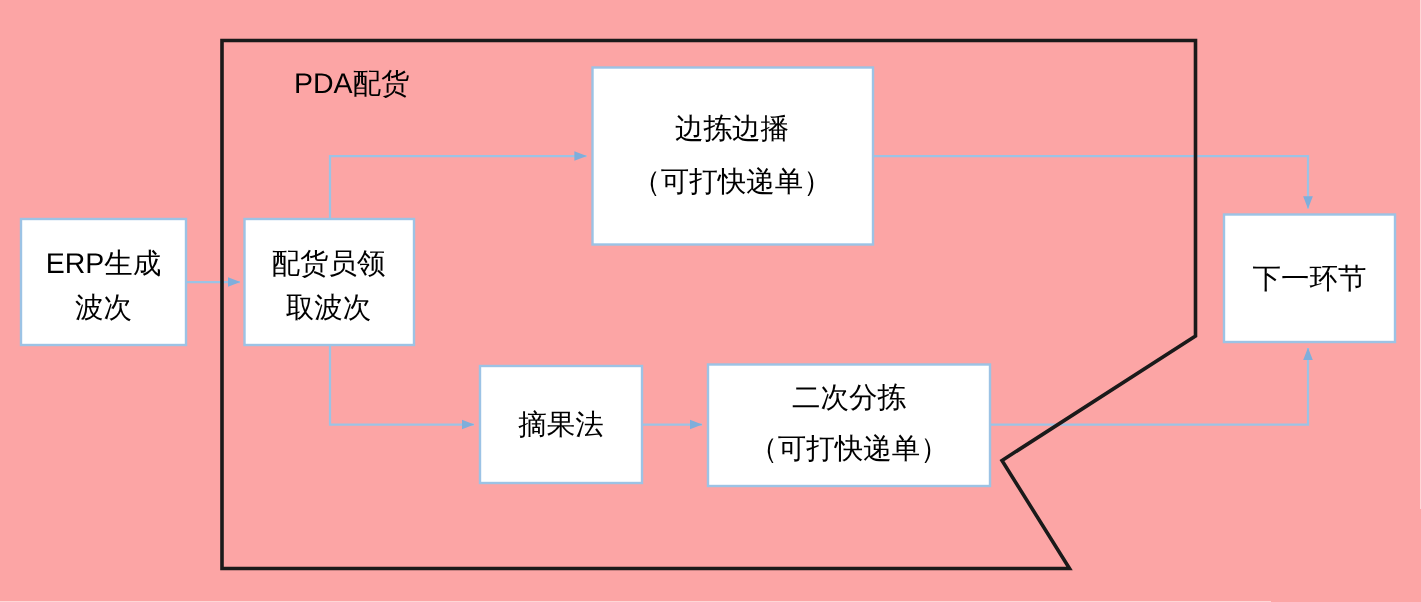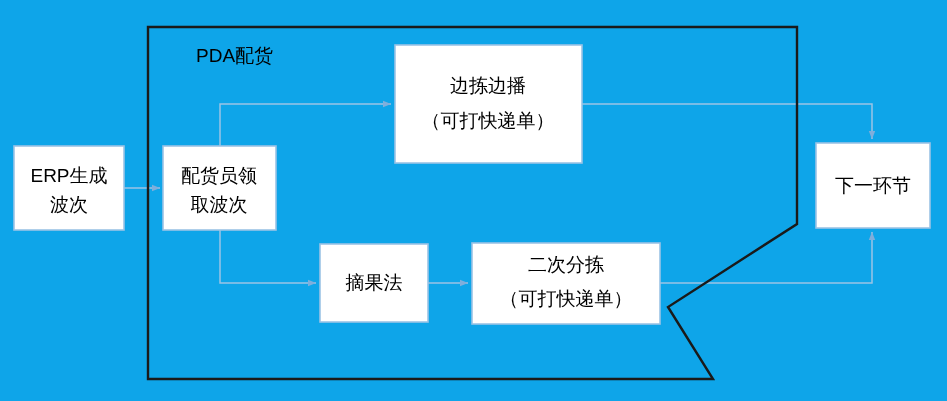--- a/index.html
+++ b/index.html
@@ -10,21 +10,21 @@
   body {
     width: 947px;
     height: 401px;
     font-family: "Liberation Sans", "DejaVu Sans", sans-serif;
     overflow: hidden;
   }
   #diagram-root {
     position: relative;
     width: 947px;
     height: 401px;
-    background: #0ea5e9;
+    background: #fca5a5;
   }
   svg#flow-svg {
     position: absolute;
     top: 0;
     left: 0;
     width: 947px;
     height: 401px;
     display: block;
   }
   .node-rect {

